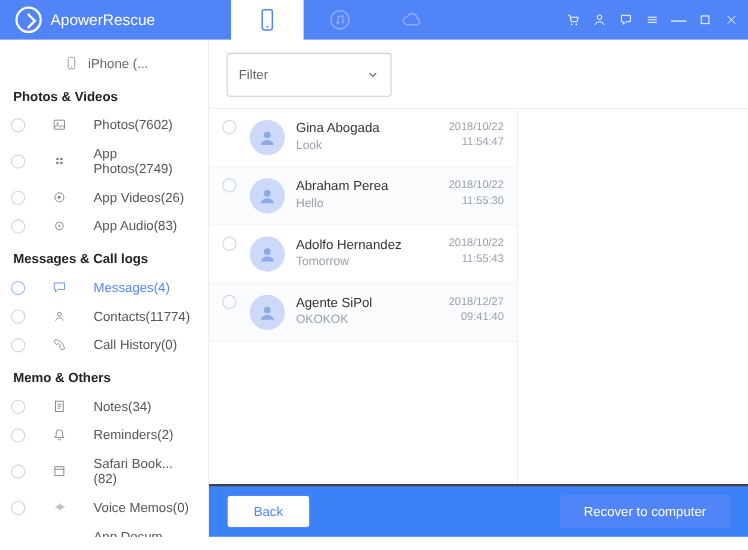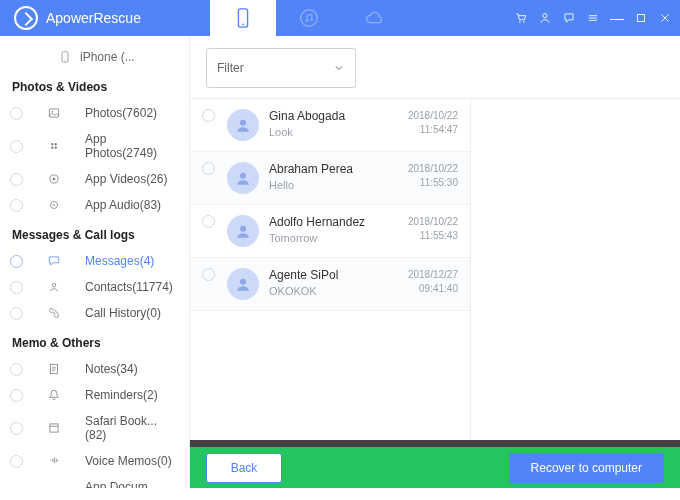--- a/index.html
+++ b/index.html
@@ -32,21 +32,21 @@
   .msg-item { display:flex; align-items:flex-start; padding:10px 12px; gap:10px; border-bottom:1px solid #f0f2f6; cursor:pointer; background:#fff;}
   .msg-item:nth-child(even){ background:#fbfcfe;}
   .msg-item .radio { margin-right:2px;}
   .avatar { width:32px; height:32px; border-radius:50%; background:#cdd9f8; display:flex; align-items:center; justify-content:center; flex-shrink:0;}
   .avatar svg{ width:18px; height:18px; }
   .msg-texts { flex:1; min-width:0;}
   .msg-name { font-size:12px; color:#333; margin-bottom:3px;}
   .msg-prev { font-size:11px; color:#9aa0ab;}
   .msg-time { font-size:10px; color:#9aa0ab; text-align:right; line-height:1.4;}
   .detail { flex:1; border-left:1px solid #eee;}
-  .footer { height:48px; display:flex; align-items:center; padding:0 16px; gap:12px; border-top:7px solid #404040; background:#22c55e;}
+  .footer { height:48px; display:flex; align-items:center; padding:0 16px; gap:12px; border-top:2px solid #404040; background:#3b82f6;}
   .btn { height:30px; padding:0 16px; border-radius:3px; display:flex; align-items:center; justify-content:center; cursor:pointer; font-size:12px;}
   .btn-back { border:1px solid #5185f7; color:#5185f7; background:#fff; width:76px;}
   .btn-recover { background:#5185f7; color:#fff; margin-left:auto; padding:0 22px;}
   
   .sidebar::-webkit-scrollbar{width:6px;} .sidebar::-webkit-scrollbar-thumb{background:#ddd;border-radius:3px;}
 </style>
 </head>
 <body>
 
 <div class="header">

